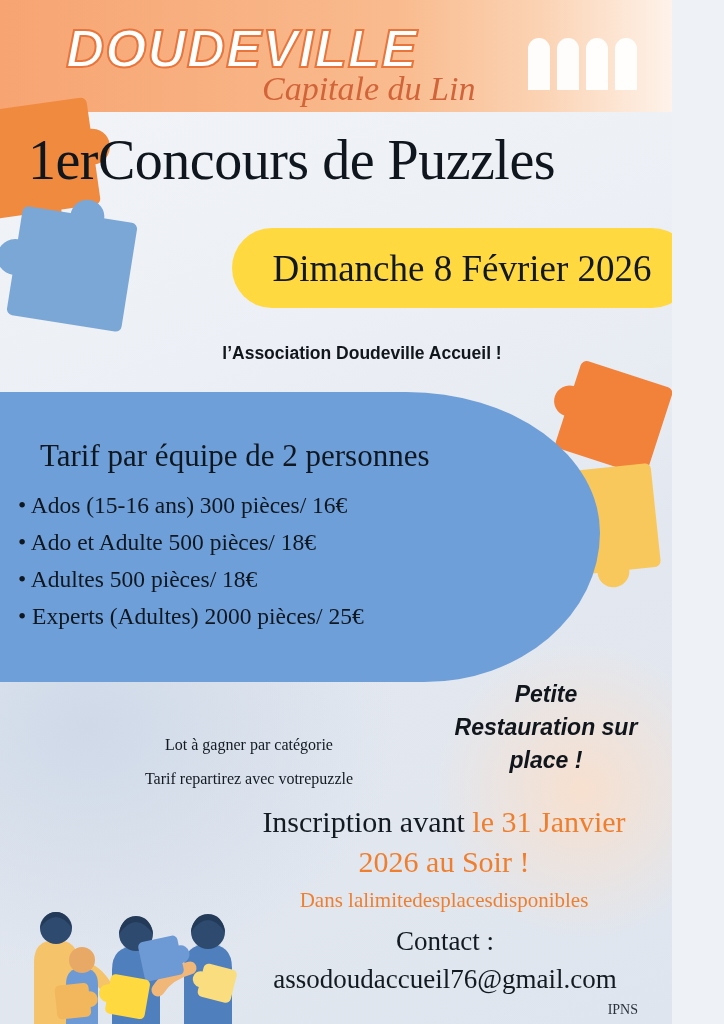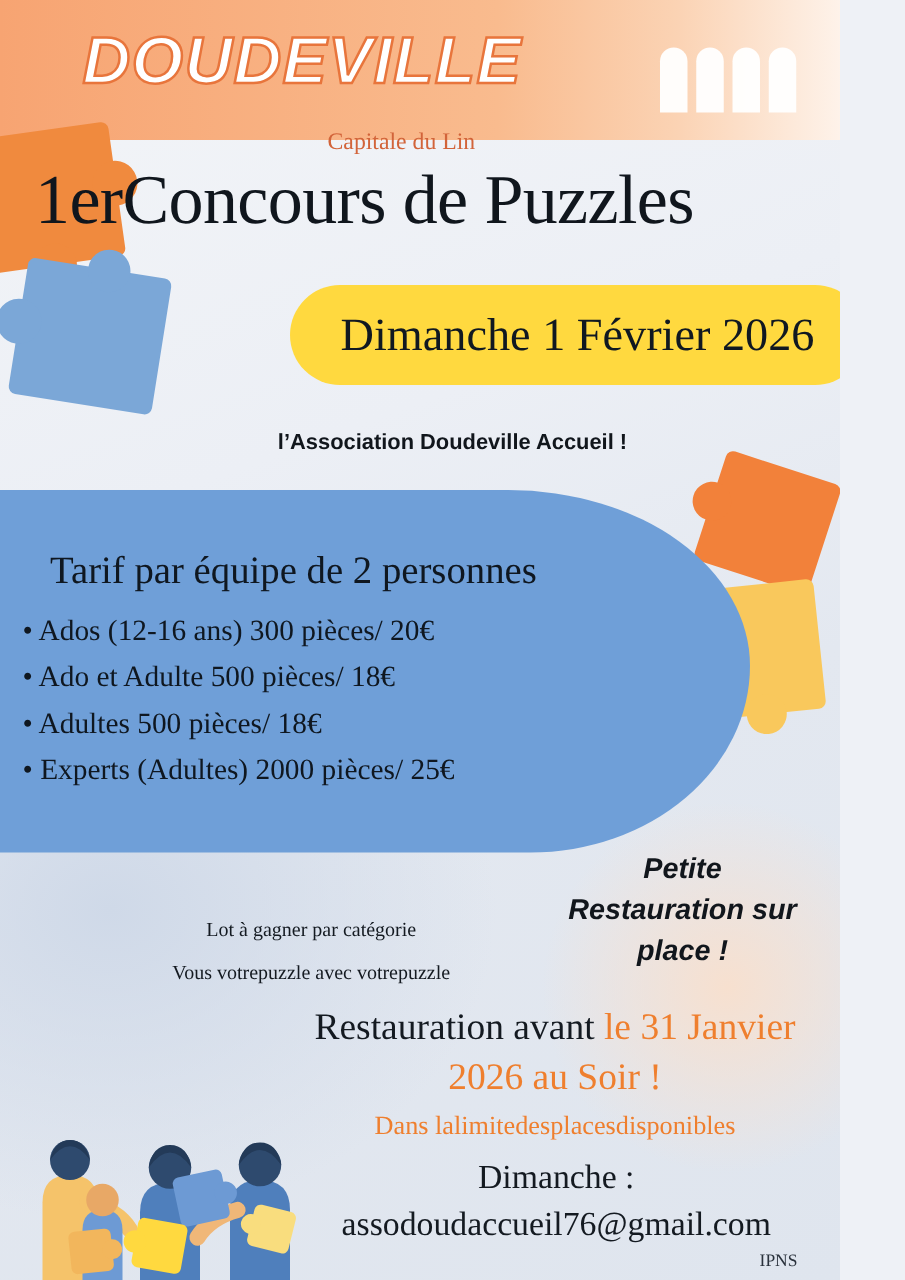--- a/index.html
+++ b/index.html
@@ -40,23 +40,22 @@
     font-family:"Liberation Sans",sans-serif;
     font-weight:bold;font-style:italic;
     font-size:53px;letter-spacing:1px;
     color:#ffffff;
     -webkit-text-stroke:2px #e8753c;
     text-shadow:0 0 0 #e8753c;
   }
   .header-sub{
     position:absolute;left:262px;top:70px;
     font-family:"Liberation Serif",serif;
-    font-size:19px;
+    font-style:italic;font-size:34px;
     color:#d2643a;
-    margin-top:33px;
   }
   .arches{
     position:absolute;right:24px;top:30px;width:120px;height:60px;
     display:flex;gap:7px;align-items:flex-end;
   }
   .arch{width:22px;height:52px;background:#ffffff;border-radius:11px 11px 0 0;opacity:.95;}
 
   
   .pz{position:absolute;}
   .pz .sq{width:100%;height:100%;border-radius:6px;}
@@ -200,50 +199,50 @@
   </div>
   <div class="pz pz-yellow-r">
     <div class="sq"></div>
       <div class="knob k1"></div>
       <div class="knob k2"></div>
   </div>
 
   <div class="main-title">1erConcours de Puzzles</div>
 
   <div class="date-pill">
-    <span>Dimanche 1 Février 2026</span>
+    <span>Dimanche 8 Février 2026</span>
   </div>
 
   <div class="venue">
     <div>l’Association Doudeville Accueil !</div>
   </div>
 
   <div class="blue-blob"></div>
   <div class="tariff-head">Tarif par équipe de 2 personnes</div>
   <div class="tariff-list">
-    <div>• Ados (12-16 ans) 300 pièces/ 20€</div>
+    <div>• Ados (15-16 ans) 300 pièces/ 16€</div>
     <div>• Ado et Adulte 500 pièces/ 18€</div>
     <div>• Adultes 500 pièces/ 18€</div>
     <div>• Experts (Adultes) 2000 pièces/ 25€</div>
   </div>
 
   <div class="resto">Petite Restauration sur place !</div>
 
   <div class="lots">
     <div>Lot à gagner par catégorie</div>
-    <div>Vous votrepuzzle avec votrepuzzle</div>
+    <div>Tarif repartirez avec votrepuzzle</div>
   </div>
 
   <div class="inscription">
-    <span>Restauration avant </span><span class="hl">le 31 Janvier 2026 au Soir !</span>
+    <span>Inscription avant </span><span class="hl">le 31 Janvier 2026 au Soir !</span>
   </div>
   <div class="limite">Dans lalimitedesplacesdisponibles</div>
 
   <div class="contact">
-    <div>Dimanche :</div>
+    <div>Contact :</div>
     <div>assodoudaccueil76@gmail.com</div>
   </div>
 
   <div class="ipns">IPNS</div>
 
   <svg class="people" viewBox="0 0 270 180">
 
     <path d="M30 180 L30 118 q0-22 22-22 q22 0 22 22 L74 180 Z" fill="#f5c36a"></path>
     <circle cx="52" cy="84" r="16" fill="#2e4a6e"></circle>
     <path d="M36 84 q16-22 32 0 q-4-16-16-16 q-12 0-16 16Z" fill="#233a58"></path>

